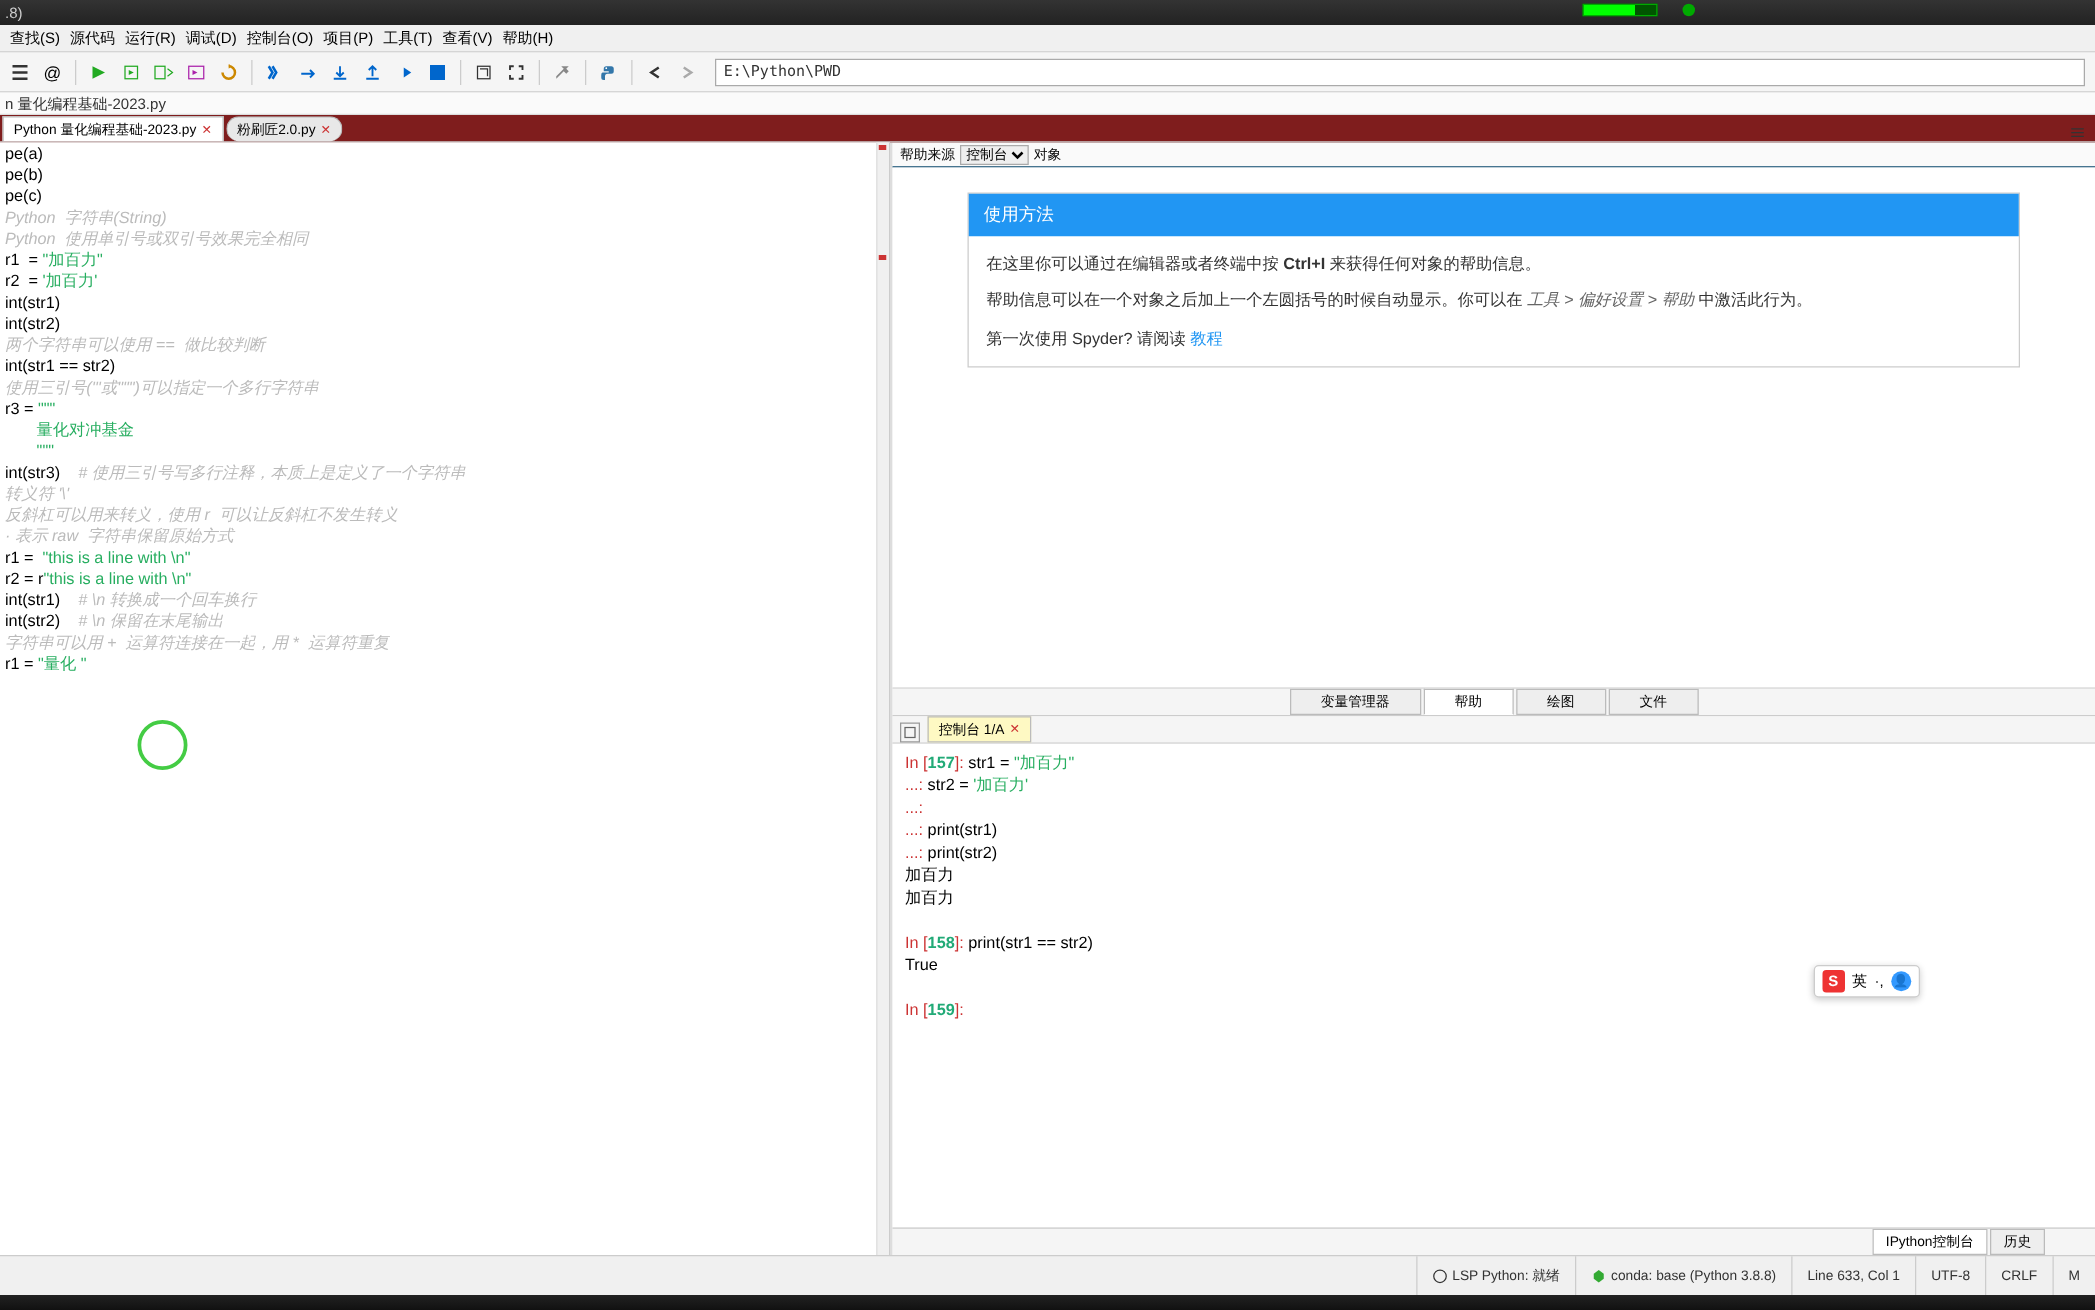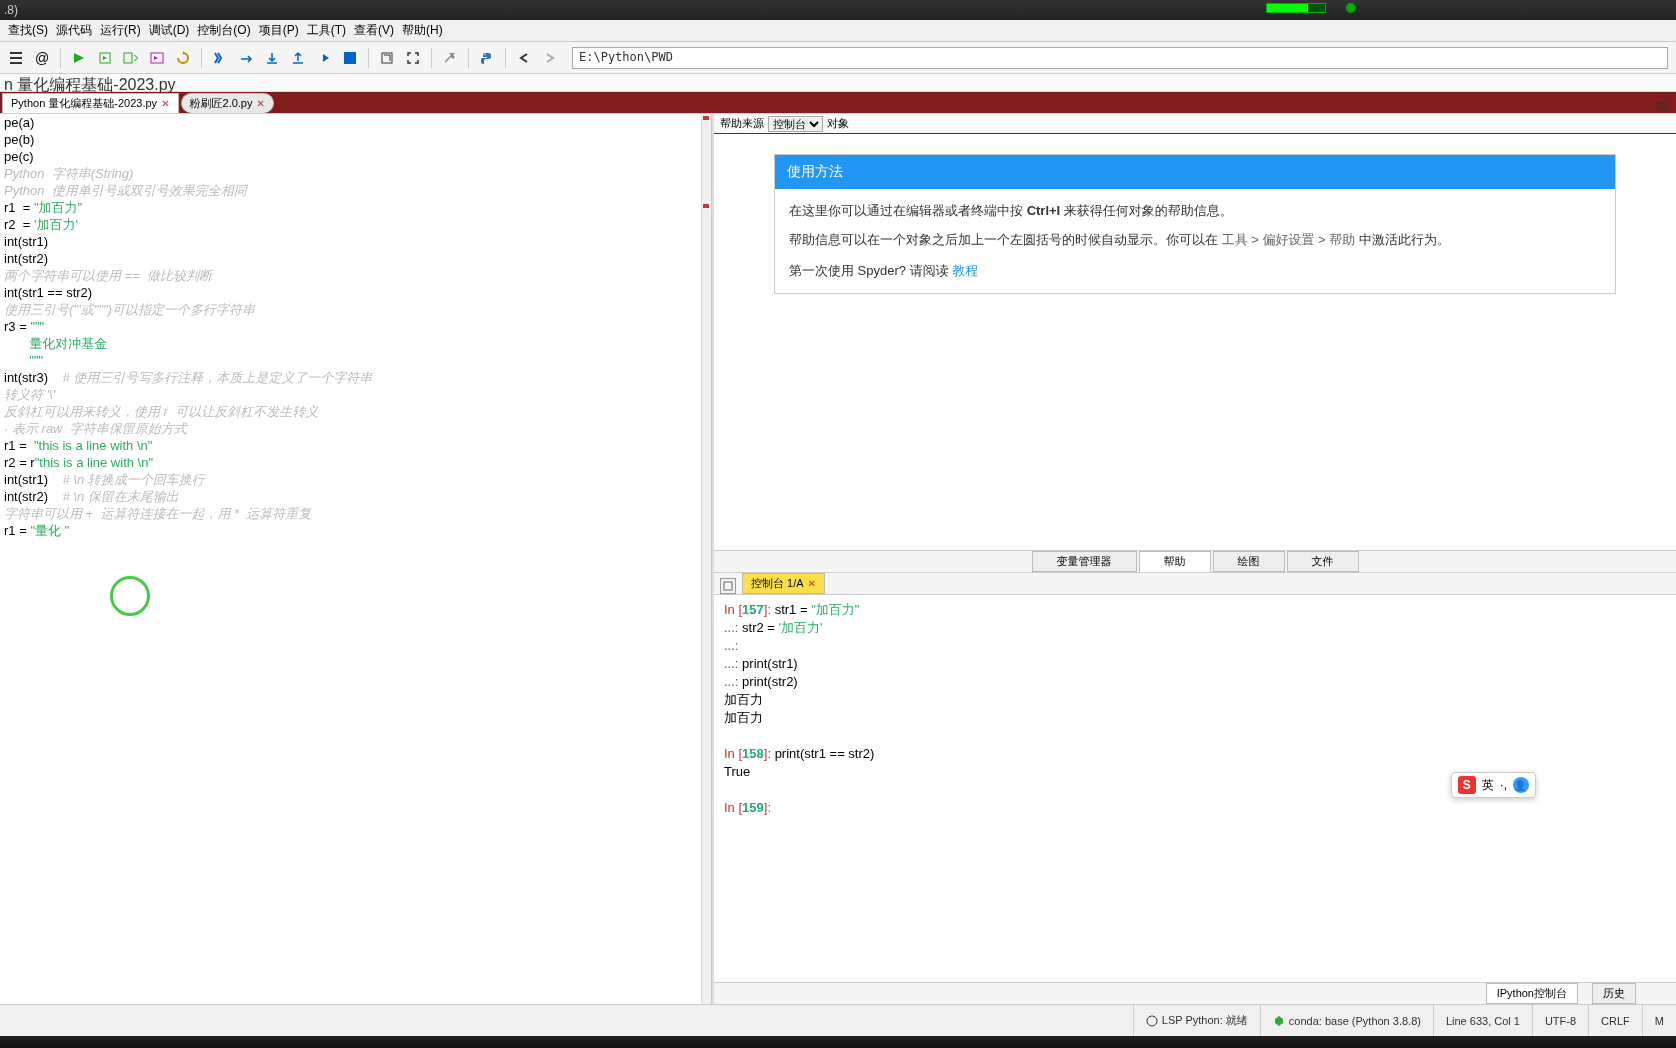--- a/index.html
+++ b/index.html
@@ -7,21 +7,21 @@
 .titlebar { height: 20px; background: linear-gradient(#333, #222); display: flex; align-items: center; }
 .prog-bar { position: absolute; right: 350px; top: 3px; width: 60px; height: 10px; border: 1px solid #0a0; background: #050; }
 .prog-bar-fill { width: 70%; height: 100%; background: #0f0; }
 .circle-green { position: absolute; right: 320px; top: 3px; width: 10px; height: 10px; border-radius: 50%; background: #0a0; }
 .menubar { height: 22px; background: #f0f0f0; border-bottom: 1px solid #ccc; display: flex; align-items: center; padding-left: 4px; }
 .menubar span { padding: 2px 4px; cursor: pointer; font-size: 12px; }
 .toolbar { height: 32px; background: #f5f5f5; border-bottom: 1px solid #ccc; display: flex; align-items: center; padding-left: 4px; gap: 2px; }
 .tool-btn { width: 24px; height: 24px; display: inline-flex; align-items: center; justify-content: center; cursor: pointer; border-radius: 2px; }
 .tool-sep { width: 1px; height: 20px; background: #ccc; margin: 0 4px; }
 .path-box { flex: 1; height: 22px; border: 1px solid #aaa; background: #fff; margin-left: 8px; margin-right: 8px; padding: 2px 6px; font-family: Consolas, monospace; font-size: 12px; color: #333; }
-.breadcrumb { height: 18px; background: #fafafa; border-bottom: 1px solid #ddd; padding: 1px 4px; font-size: 16px; color: #333; }
+.breadcrumb { height: 18px; background: #fafafa; border-bottom: 1px solid #ddd; padding: 1px 4px; font-size: 12px; color: #333; }
 .editor-tabs { height: 22px; background: #7f1d1d; border-bottom: 1px solid #ccc; display: flex; align-items: flex-end; padding-left: 2px; position: relative; }
 .etab { height: 20px; padding: 2px 8px; background: #fff; border: 1px solid #bbb; border-bottom: none; margin-right: 2px; font-size: 11px; display: flex; align-items: center; gap: 4px; cursor: pointer; }
 .etab.inactive { background: #e8e8e8; border-radius: 10px; }
 .tab-close { color: #c33; font-size: 10px; cursor: pointer; }
 .main { display: flex; height: calc(100% - 20px - 22px - 32px - 18px - 22px - 20px - 24px); }
 .editor-pane { width: 712px; background: #fff; border-right: 1px solid #ccc; position: relative; }
 .editor { position: relative; height: 100%; overflow: hidden; font-family: Consolas, "Courier New", monospace; font-size: 13px; padding-left: 4px; }
 .editor .line { white-space: pre; line-height: 17px; }
 .editor .line.hl { background: #fce8f0; }
 .py-str { color: #27ae60; }
@@ -31,34 +31,34 @@
 .mini-mark { position: absolute; right: 2px; width: 6px; height: 4px; background: #c33; }
 .sep-v { width: 2px; background: #ddd; cursor: col-resize; }
 .right-pane { flex: 1; display: flex; flex-direction: column; }
 .help-header { height: 20px; border-bottom: 1px solid #0c4a6e; padding: 2px 6px; display: flex; gap: 4px; align-items: center; font-size: 11px; background: #fafafa; }
 .help-header select { font-size: 11px; border: 1px solid #aaa; }
 .help-body { flex: 1; background: #fff; padding: 20px 60px; overflow: auto; border-bottom: 1px solid #ccc; height: 300px; }
 .help-card { border: 1px solid #ccc; }
 .help-card-h { background: #2196f3; color: #fff; padding: 8px 12px; font-size: 14px; }
 .help-card-b { padding: 12px 14px; font-size: 13px; line-height: 1.6; color: #333; }
 .help-link { color: #2196f3; text-decoration: none; }
-.help-ital { color: #666; }
+.help-ital { font-style: italic; color: #666; }
 .help-center { margin-top: 10px; }
 .help-br { margin: 8px 0; }
 .right-tabs { height: 22px; background: #f5f5f5; border-bottom: 1px solid #ccc; display: flex; align-items: flex-end; justify-content: center; gap: 2px; }
 .rtab { padding: 2px 24px; border: 1px solid #bbb; background: #eee; font-size: 11px; cursor: pointer; }
 .rtab.active { background: #fff; border-bottom-color: #fff; }
 .console-tabs { height: 22px; background: #f5f5f5; border-bottom: 1px solid #ccc; display: flex; align-items: flex-end; padding-left: 6px; gap: 2px; }
 .ctab-icon { width: 16px; height: 16px; border: 1px solid #999; margin-right: 4px; display: inline-flex; align-items: center; justify-content: center; cursor: pointer; }
-.ctab { padding: 2px 8px; border: 1px solid #bbb; background: #fde047; font-size: 11px; display: flex; align-items: center; gap: 4px; }
+.ctab { padding: 2px 8px; border: 1px solid #bbb; background: #fef9c3; font-size: 11px; display: flex; align-items: center; gap: 4px; }
 .console { flex: 1; background: #fff; padding: 6px 10px; font-family: Consolas, monospace; font-size: 13px; line-height: 18px; overflow: auto; }
 .console .cin { color: #c33; }
 .console .cnum { color: #2a7; font-weight: bold; }
 .console .cstr { color: #27ae60; }
-.bottom-tabs { height: 22px; background: #f5f5f5; border-top: 1px solid #ccc; display: flex; align-items: center; justify-content: flex-end; padding-right: 40px; gap: 14px; }
+.bottom-tabs { height: 22px; background: #f5f5f5; border-top: 1px solid #ccc; display: flex; align-items: center; justify-content: flex-end; padding-right: 40px; gap: 2px; }
 .btab { padding: 2px 10px; border: 1px solid #bbb; background: #fff; font-size: 11px; }
 .btab.inactive { background: #eee; }
 .statusbar { height: 32px; background: #f0f0f0; border-top: 1px solid #ccc; display: flex; align-items: center; font-size: 11px; color: #333; }
 .status-seg { padding: 0 12px; border-left: 1px solid #ccc; height: 100%; display: flex; align-items: center; gap: 4px; }
 .status-spacer { flex: 1; }
 .taskbar { height: 24px; background: linear-gradient(#222, #000); }
 .ime-float { position: absolute; right: 140px; bottom: 250px; height: 26px; background: #fff; border: 1px solid #ccc; box-shadow: 0 2px 6px rgba(0,0,0,0.2); display: flex; align-items: center; padding: 2px 6px; gap: 6px; border-radius: 4px; }
 .ime-s { width: 18px; height: 18px; background: #e33; color: #fff; display: inline-flex; align-items: center; justify-content: center; font-weight: bold; border-radius: 3px; font-size: 12px; }
 .ime-badge { width: 16px; height: 16px; background: #39f; border-radius: 50%; display: inline-flex; align-items: center; justify-content: center; color: #fff; font-size: 10px; }
 svg { display: block; }

